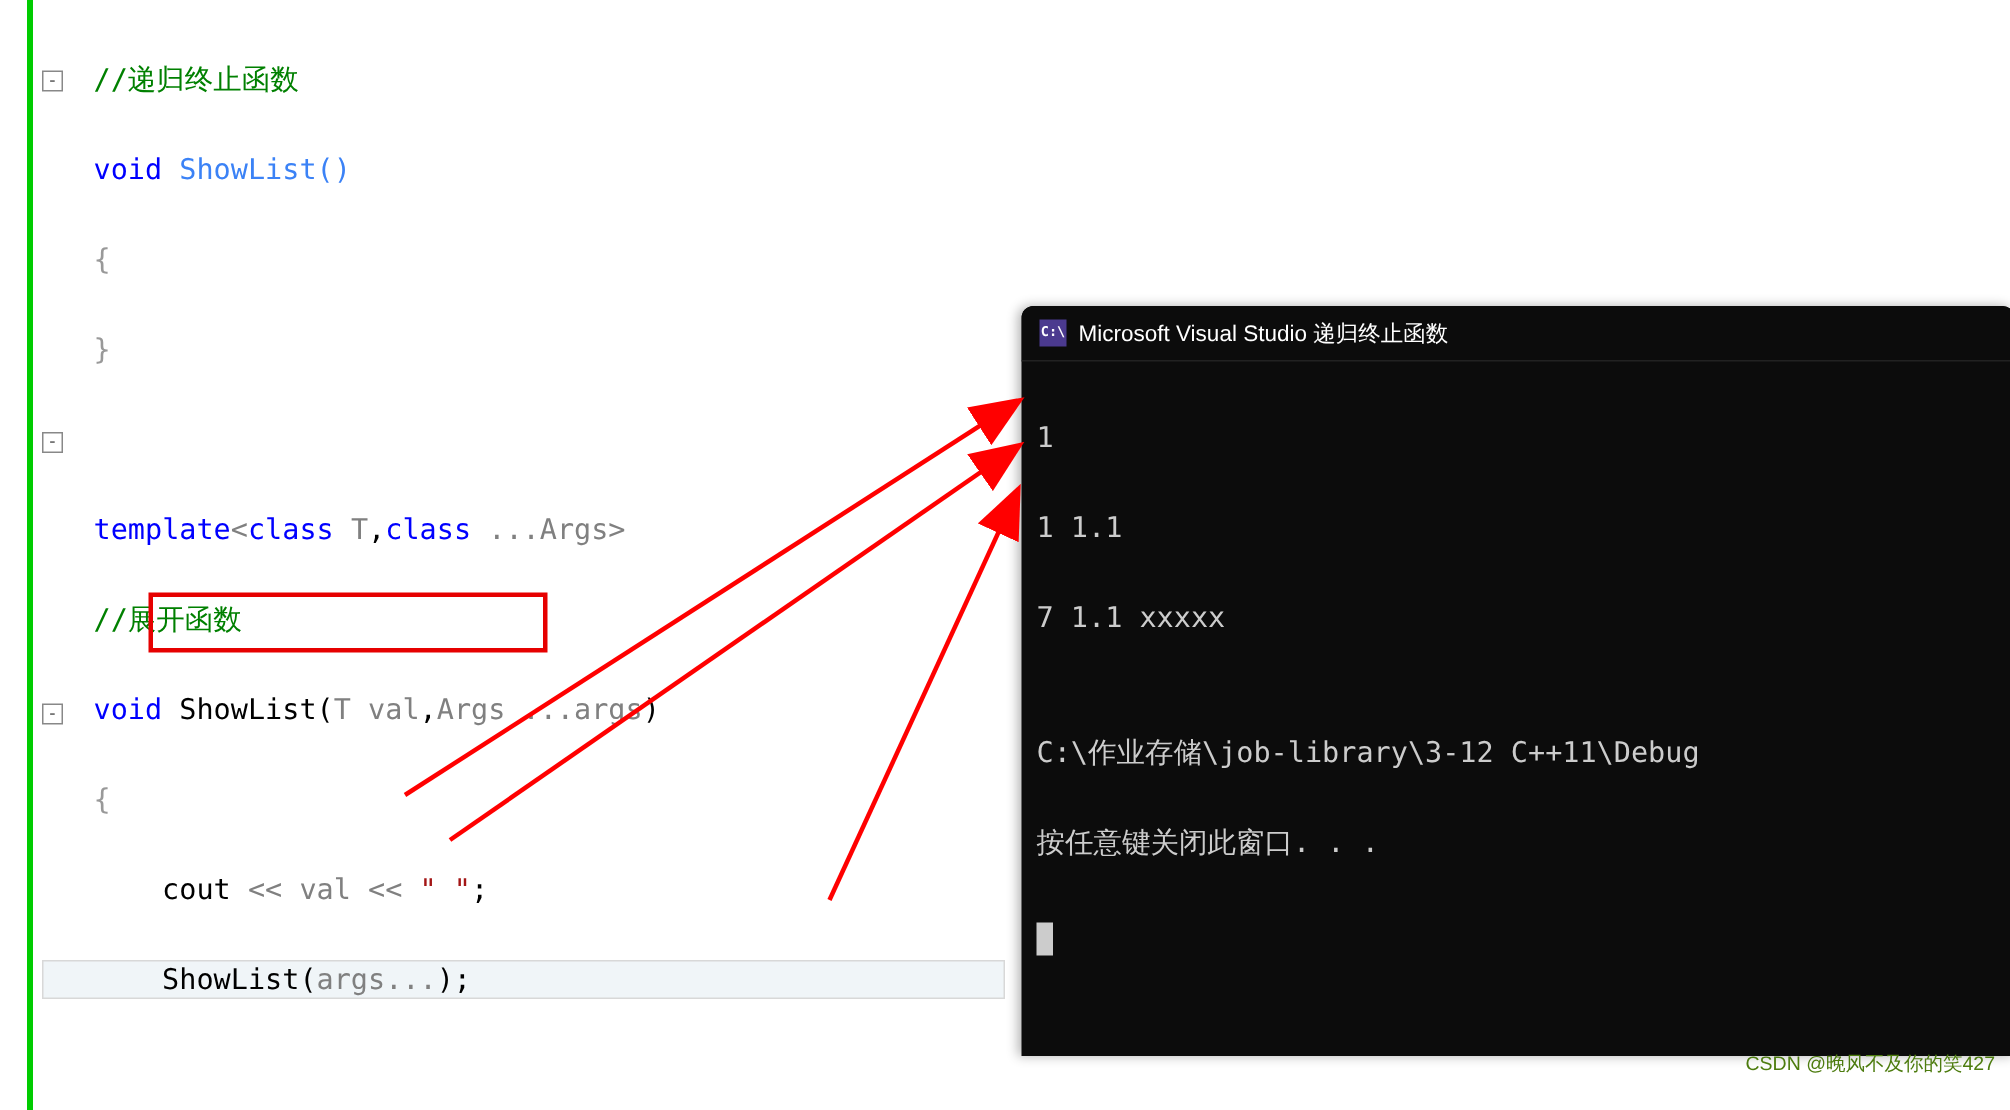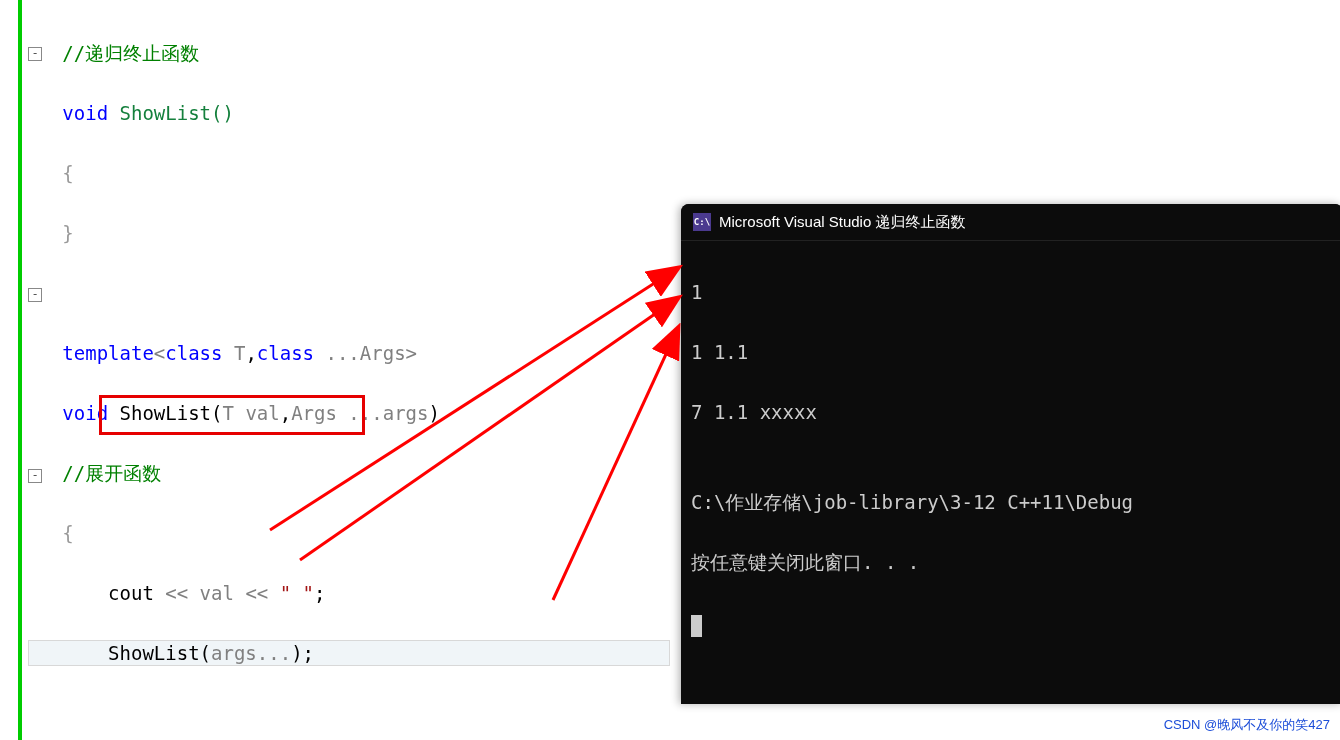--- a/index.html
+++ b/index.html
@@ -49,21 +49,21 @@
     color: #555;
     font-family: monospace;
   }
   .bracket-dash {
     color: #999;
   }
   .comment { color: #008000; }
   .keyword { color: #0000ff; }
   .gray { color: #808080; }
   .string { color: #a31515; }
-  .fn-name { color: #15803d; margin-top: 20px; }
+  .fn-name { color: #3b82f6; margin-top: 20px; }
   .redbox {
     position: absolute;
     border: 3px solid #e60000;
   }
   .currentline {
     position: absolute;
     background: #f0f5f8;
     border: 1px solid #d8d8d8;
     left: 28px;
     height: 24px;
@@ -127,22 +127,22 @@
     left: 0;
     top: 0;
     width: 1340px;
     height: 740px;
     pointer-events: none;
   }
 
   .watermark {
     position: absolute;
     right: 10px;
-    bottom: 6px;
-    color: #1d4ed8;
+    bottom: 22px;
+    color: #4d7c0f;
     font-size: 13px;
     font-family: "Microsoft YaHei", sans-serif;
   }
 </style>
 </head>
 <body>
 
 <div class="editor">
   <div class="gutter"></div>
 
@@ -152,22 +152,22 @@
 
   <div class="currentline" style="top:640px;"></div>
 
   <div class="code-lines">
 <div>   <span class="comment">//递归终止函数</span></div>
 <div>   <span class="keyword">void</span><span class="fn-name"> ShowList()</span></div>
 <div>   <span class="bracket-dash">{</span></div>
 <div>   <span class="bracket-dash">}</span></div>
 <div> </div>
 <div>   <span class="keyword">template</span><span class="gray">&lt;</span><span class="keyword">class</span><span class="gray"> T</span><span>,</span><span class="keyword">class</span><span class="gray"> ...</span><span class="gray">Args</span><span class="gray">&gt;</span></div>
+<div>   <span class="comment">//展开函数</span></div>
 <div>   <span class="keyword">void</span><span> ShowList(</span><span class="gray">T</span><span class="gray"> val</span><span>,</span><span class="gray">Args</span><span class="gray"> ...</span><span class="gray">args</span><span>)</span></div>
-<div>   <span class="comment">//展开函数</span></div>
 <div>   <span class="bracket-dash">{</span></div>
 <div>       <span>cout </span><span class="gray">&lt;&lt;</span><span class="gray"> val </span><span class="gray">&lt;&lt;</span><span class="string"> " "</span><span>;</span></div>
 <div>       <span>ShowList(</span><span class="gray">args</span><span class="gray">...</span><span>);</span></div>
 
 
 
 
 
 
 

